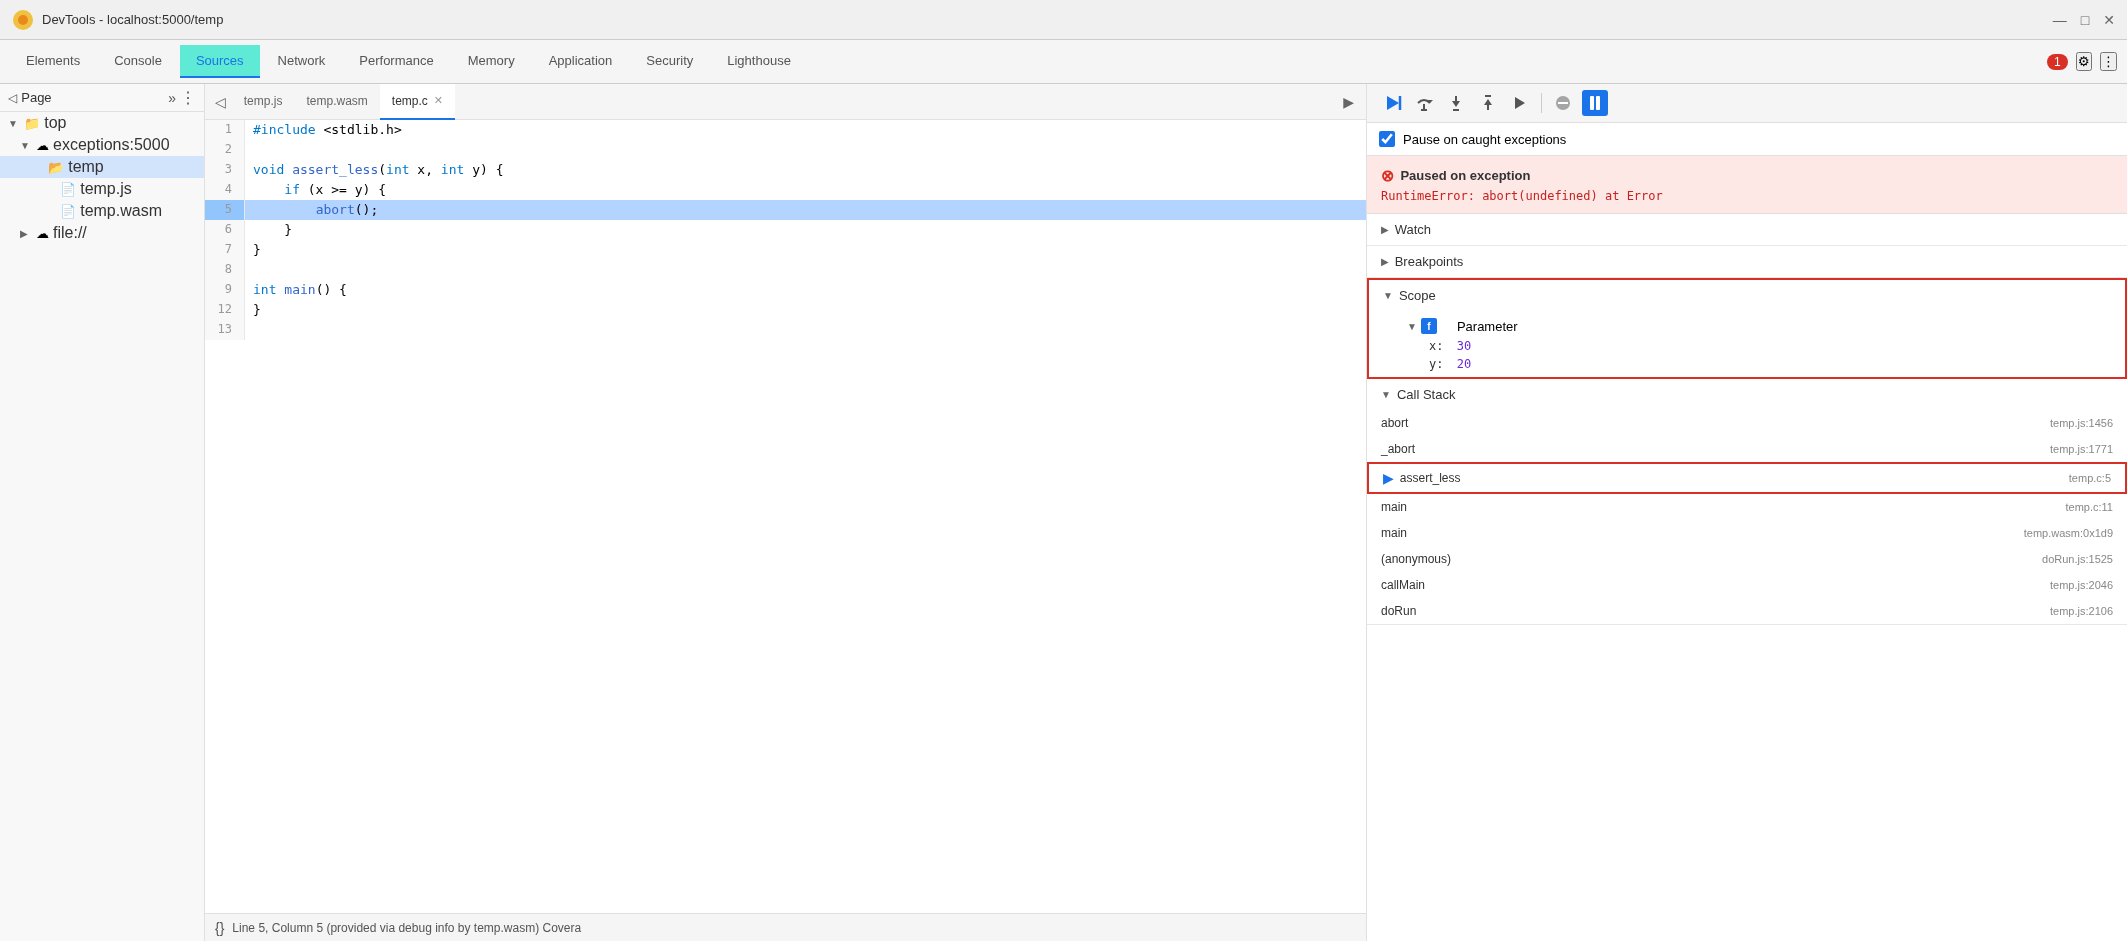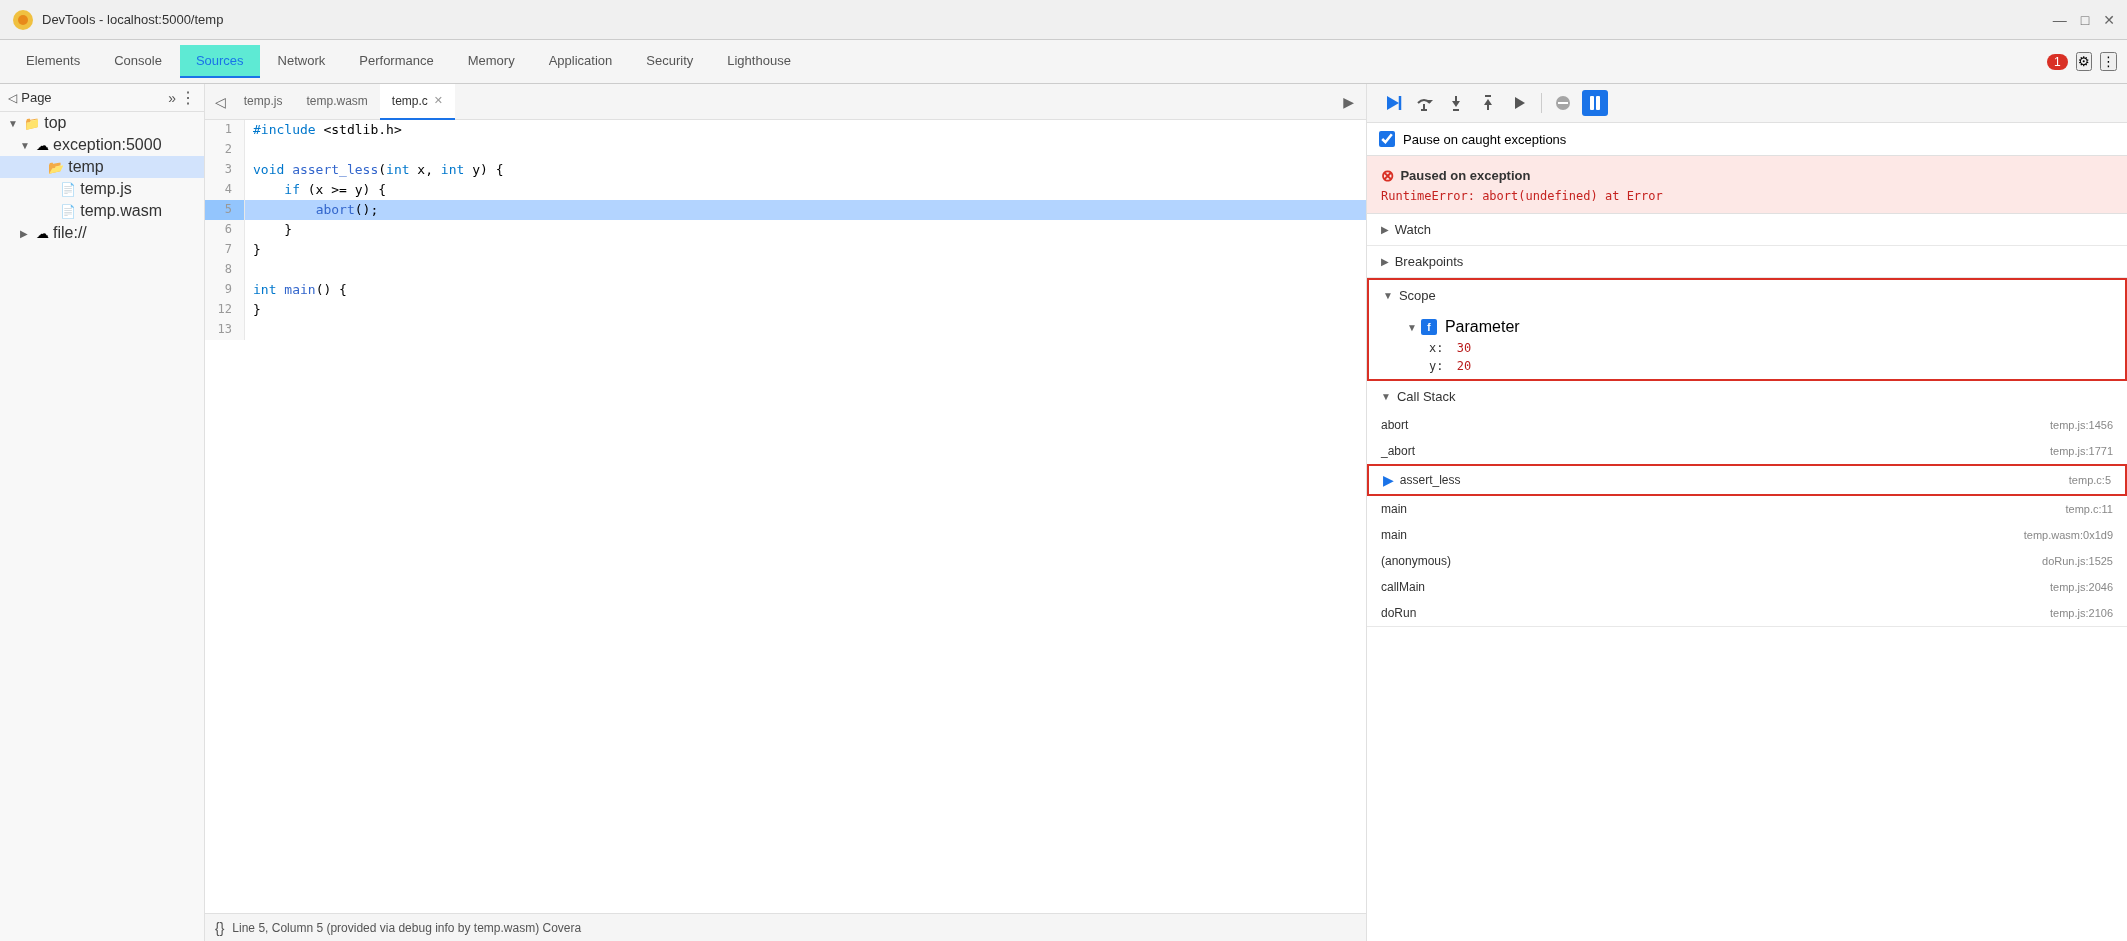--- a/index.html
+++ b/index.html
@@ -164,21 +164,21 @@
     }
     .scope-param-row {
       display: flex; align-items: center; gap: 4px;
       padding: 3px 24px; font-size: 12px;
     }
     .param-icon {
       background: #1a73e8; color: #fff; font-size: 10px;
       font-weight: bold; width: 16px; height: 16px;
       border-radius: 2px; display: flex; align-items: center; justify-content: center;
     }
-    .scope-value { color: #b91c1c; font-weight: 500; }
+    .scope-value { color: #6d28d9; font-weight: 500; }
     .scope-key { color: #333; }
 
     
     .callstack-item {
       display: flex; align-items: center; justify-content: space-between;
       padding: 6px 14px; font-size: 12px; cursor: pointer;
     }
     .callstack-name { color: #333; display: flex; align-items: center; gap: 6px; }
     .callstack-loc { color: #888; font-size: 11px; }
     .callstack-arrow { color: #1a73e8; font-size: 14px; }
@@ -231,21 +231,21 @@
 
       <div class="tree-item">
         <span class="tree-arrow">▼</span>
         <span class="tree-icon">📁</span>
         <span class="tree-label">top</span>
       </div>
 
       <div class="tree-item" style="padding-left:20px;">
         <span class="tree-arrow">▼</span>
         <span class="tree-icon">☁</span>
-        <span class="tree-label">exception:5000</span>
+        <span class="tree-label">exceptions:5000</span>
       </div>
 
       <div class="tree-item selected" style="padding-left:32px;">
         <span class="tree-arrow" style="width:12px;"></span>
         <span class="tree-icon">📂</span>
         <span class="tree-label">temp</span>
       </div>
 
       <div class="tree-item" style="padding-left:44px;">
         <span class="tree-arrow" style="width:12px;"></span>
@@ -438,21 +438,21 @@
 
     <div class="section" id="scope-section">
       <div class="section-header">
         <span class="section-arrow">▼</span>
         <span>Scope</span>
       </div>
       <div class="scope-content">
         <div class="scope-param-row">
           <span class="section-arrow" style="margin-left:14px;">▼</span>
           <span class="param-icon">f</span>
-          <span style="font-size:16px;margin-left:4px;">Parameter</span>
+          <span style="font-size:13px;margin-left:16px;">Parameter</span>
         </div>
         <div class="scope-row" style="padding-left:60px;">
           <span class="scope-key">x:&nbsp;</span>
           <span class="scope-value">30</span>
         </div>
         <div class="scope-row" style="padding-left:60px;">
           <span class="scope-key">y:&nbsp;</span>
           <span class="scope-value">20</span>
         </div>
       </div>

